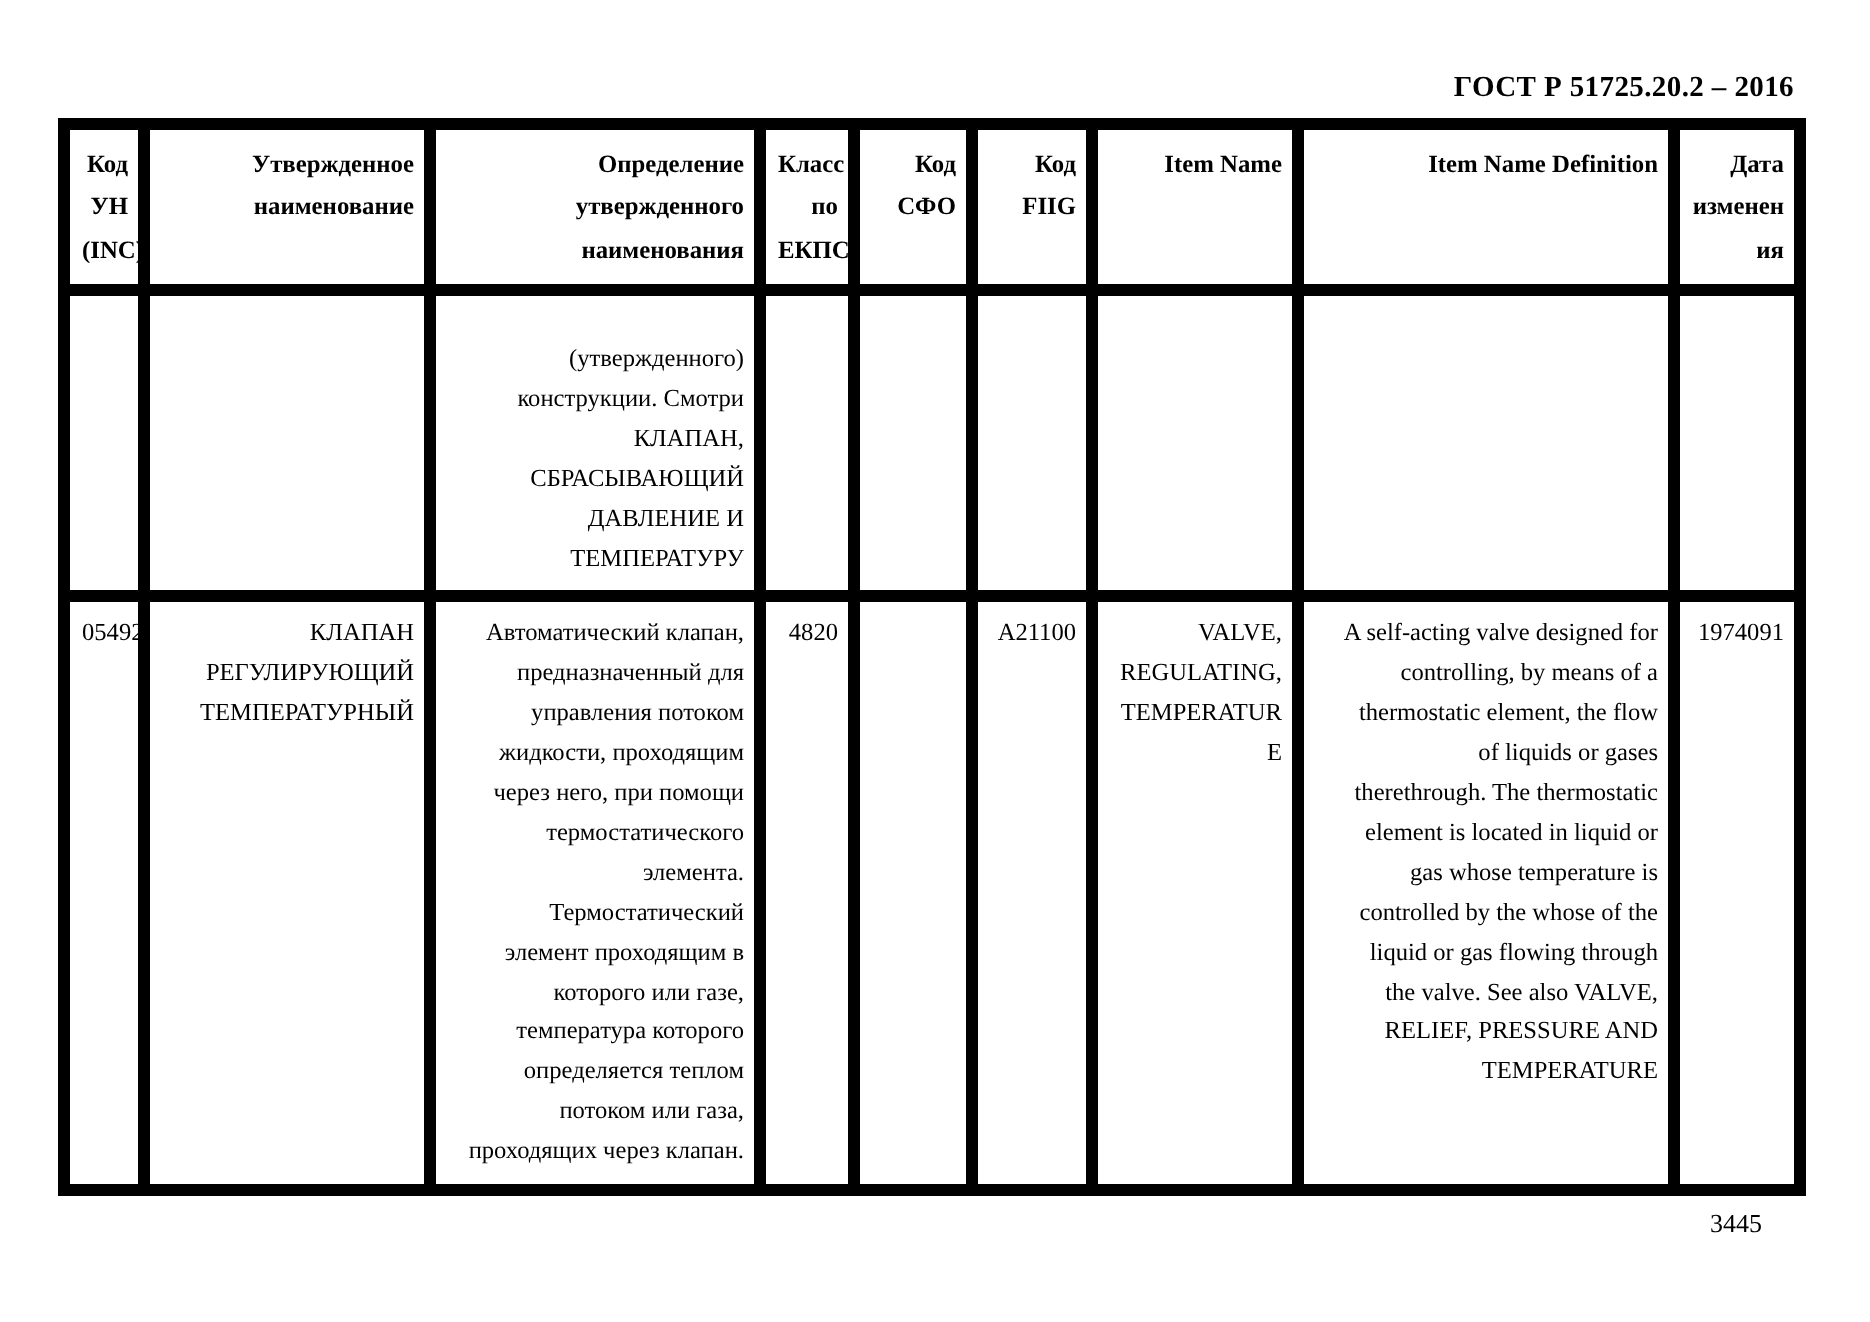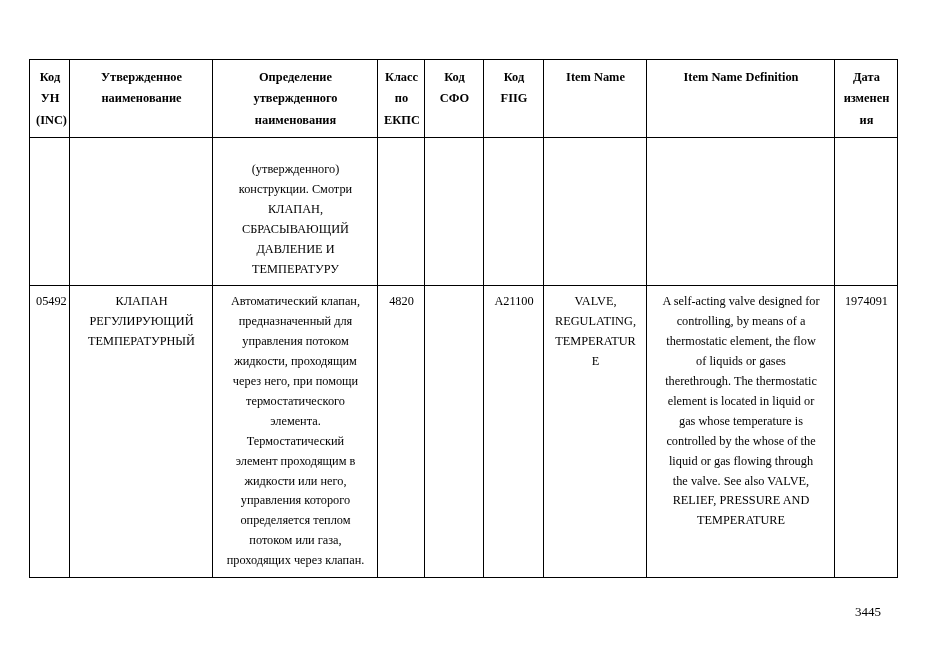--- a/index.html
+++ b/index.html
@@ -34,27 +34,27 @@
   table.doc-table {
     position: absolute;
     left: 29px;
     top: 59px;
     width: 868px;
     border-collapse: collapse;
     table-layout: fixed;
   }
   table.doc-table td,
   table.doc-table th {
-    border: 1px solid #000000;
+    border: 6px solid #000000;
     vertical-align: top;
     padding: 6px 5px 6px 6px;
     font-size: 12.3px;
     line-height: 1.62;
     font-weight: normal;
-    text-align: center;
+    text-align: right;
   }
   table.doc-table thead td {
     font-weight: bold;
     font-size: 12.4px;
     line-height: 1.72;
     padding-top: 7px;
   }
   
   col.c0 { width: 40px; }
   col.c1 { width: 143px; }
@@ -81,20 +81,21 @@
   .continuation-pad {
     display: block;
     height: 16px;
   }
 </style>
 </head>
 <body>
 
 <div class="page">
 
+  <div class="header-title">ГОСТ Р 51725.20.2 – 2016</div>
 
   <table class="doc-table">
     <colgroup>
       <col class="c0">
         <col class="c1">
         <col class="c2">
         <col class="c3">
         <col class="c4">
       <col class="c5">
         <col class="c6">
@@ -202,22 +203,22 @@
           <span class="cell-lines">
             <span>Автоматический клапан,</span>
             <span>предназначенный для</span>
             <span>управления потоком</span>
             <span>жидкости, проходящим</span>
             <span>через него, при помощи</span>
             <span>термостатического</span>
             <span>элемента.</span>
             <span>Термостатический</span>
             <span>элемент проходящим в</span>
-            <span>жидкости или него,</span>
-            <span>управления которого</span>
+            <span>которого или газе,</span>
+            <span>температура которого</span>
             <span>определяется теплом</span>
             <span>потоком или газа,</span>
             <span>проходящих через клапан.</span>
           </span>
         </td>
         <td>
           <span class="cell-lines">
             <span>4820</span>
           </span>
         </td>

